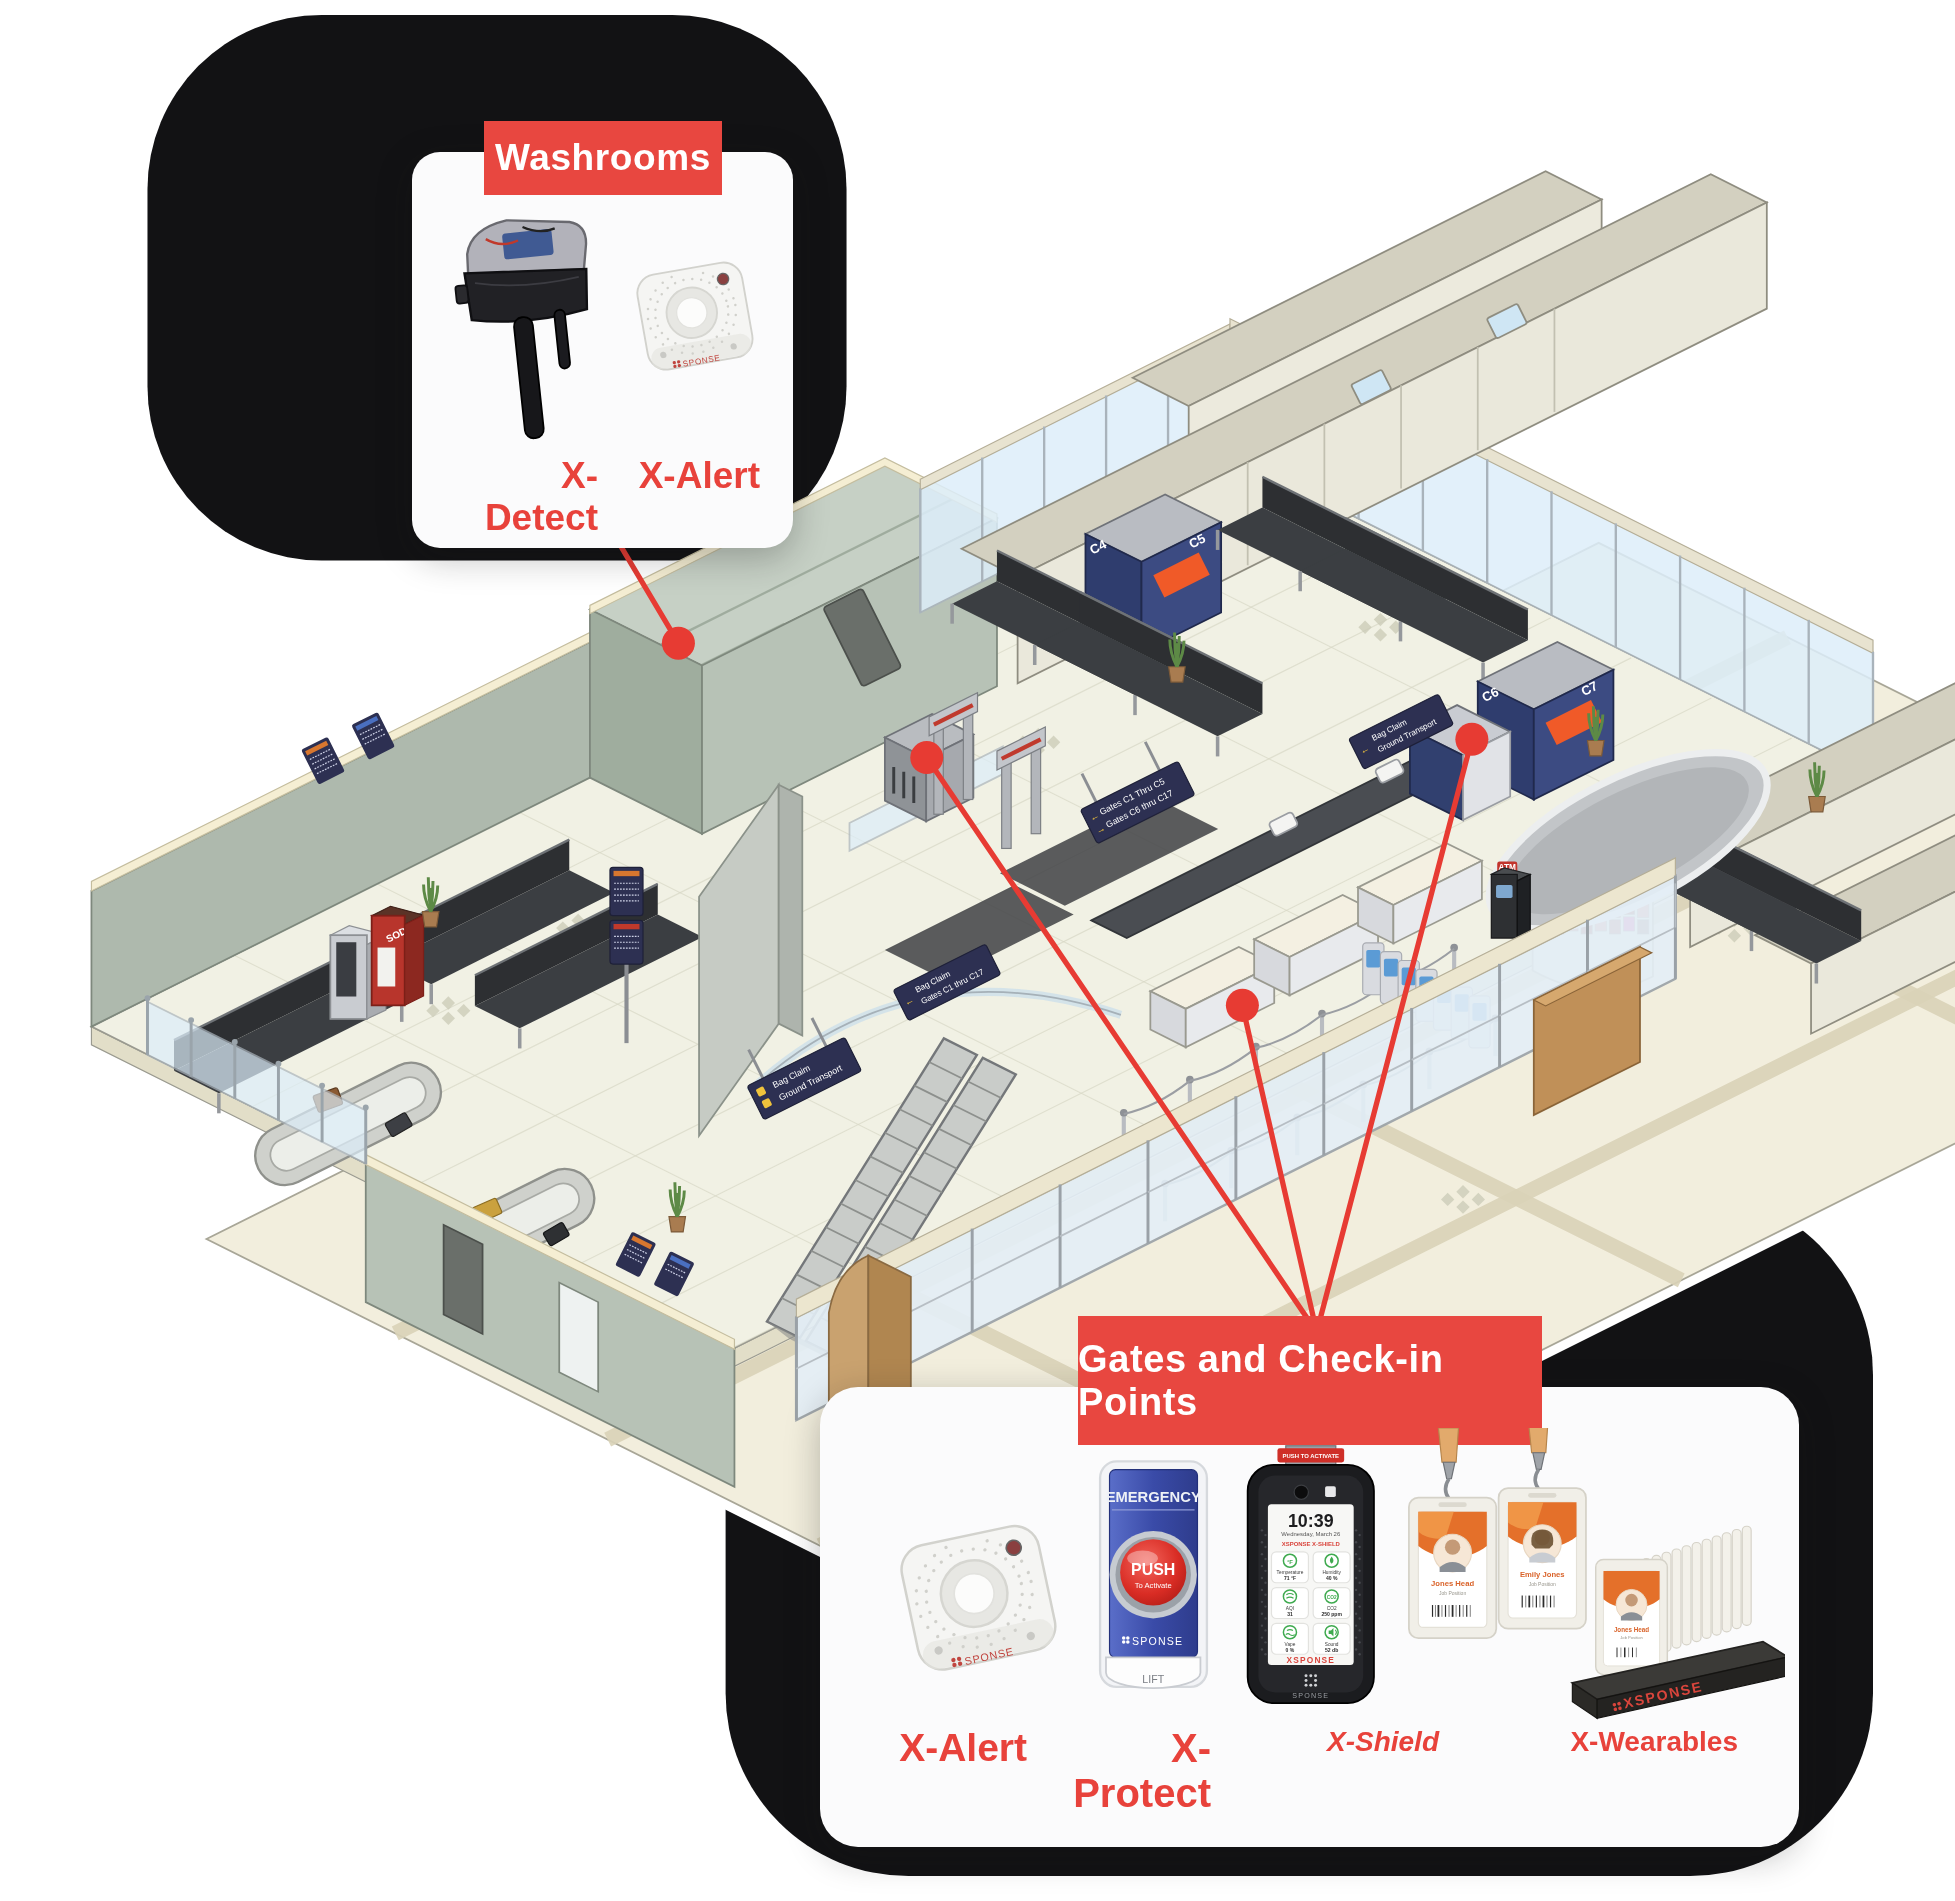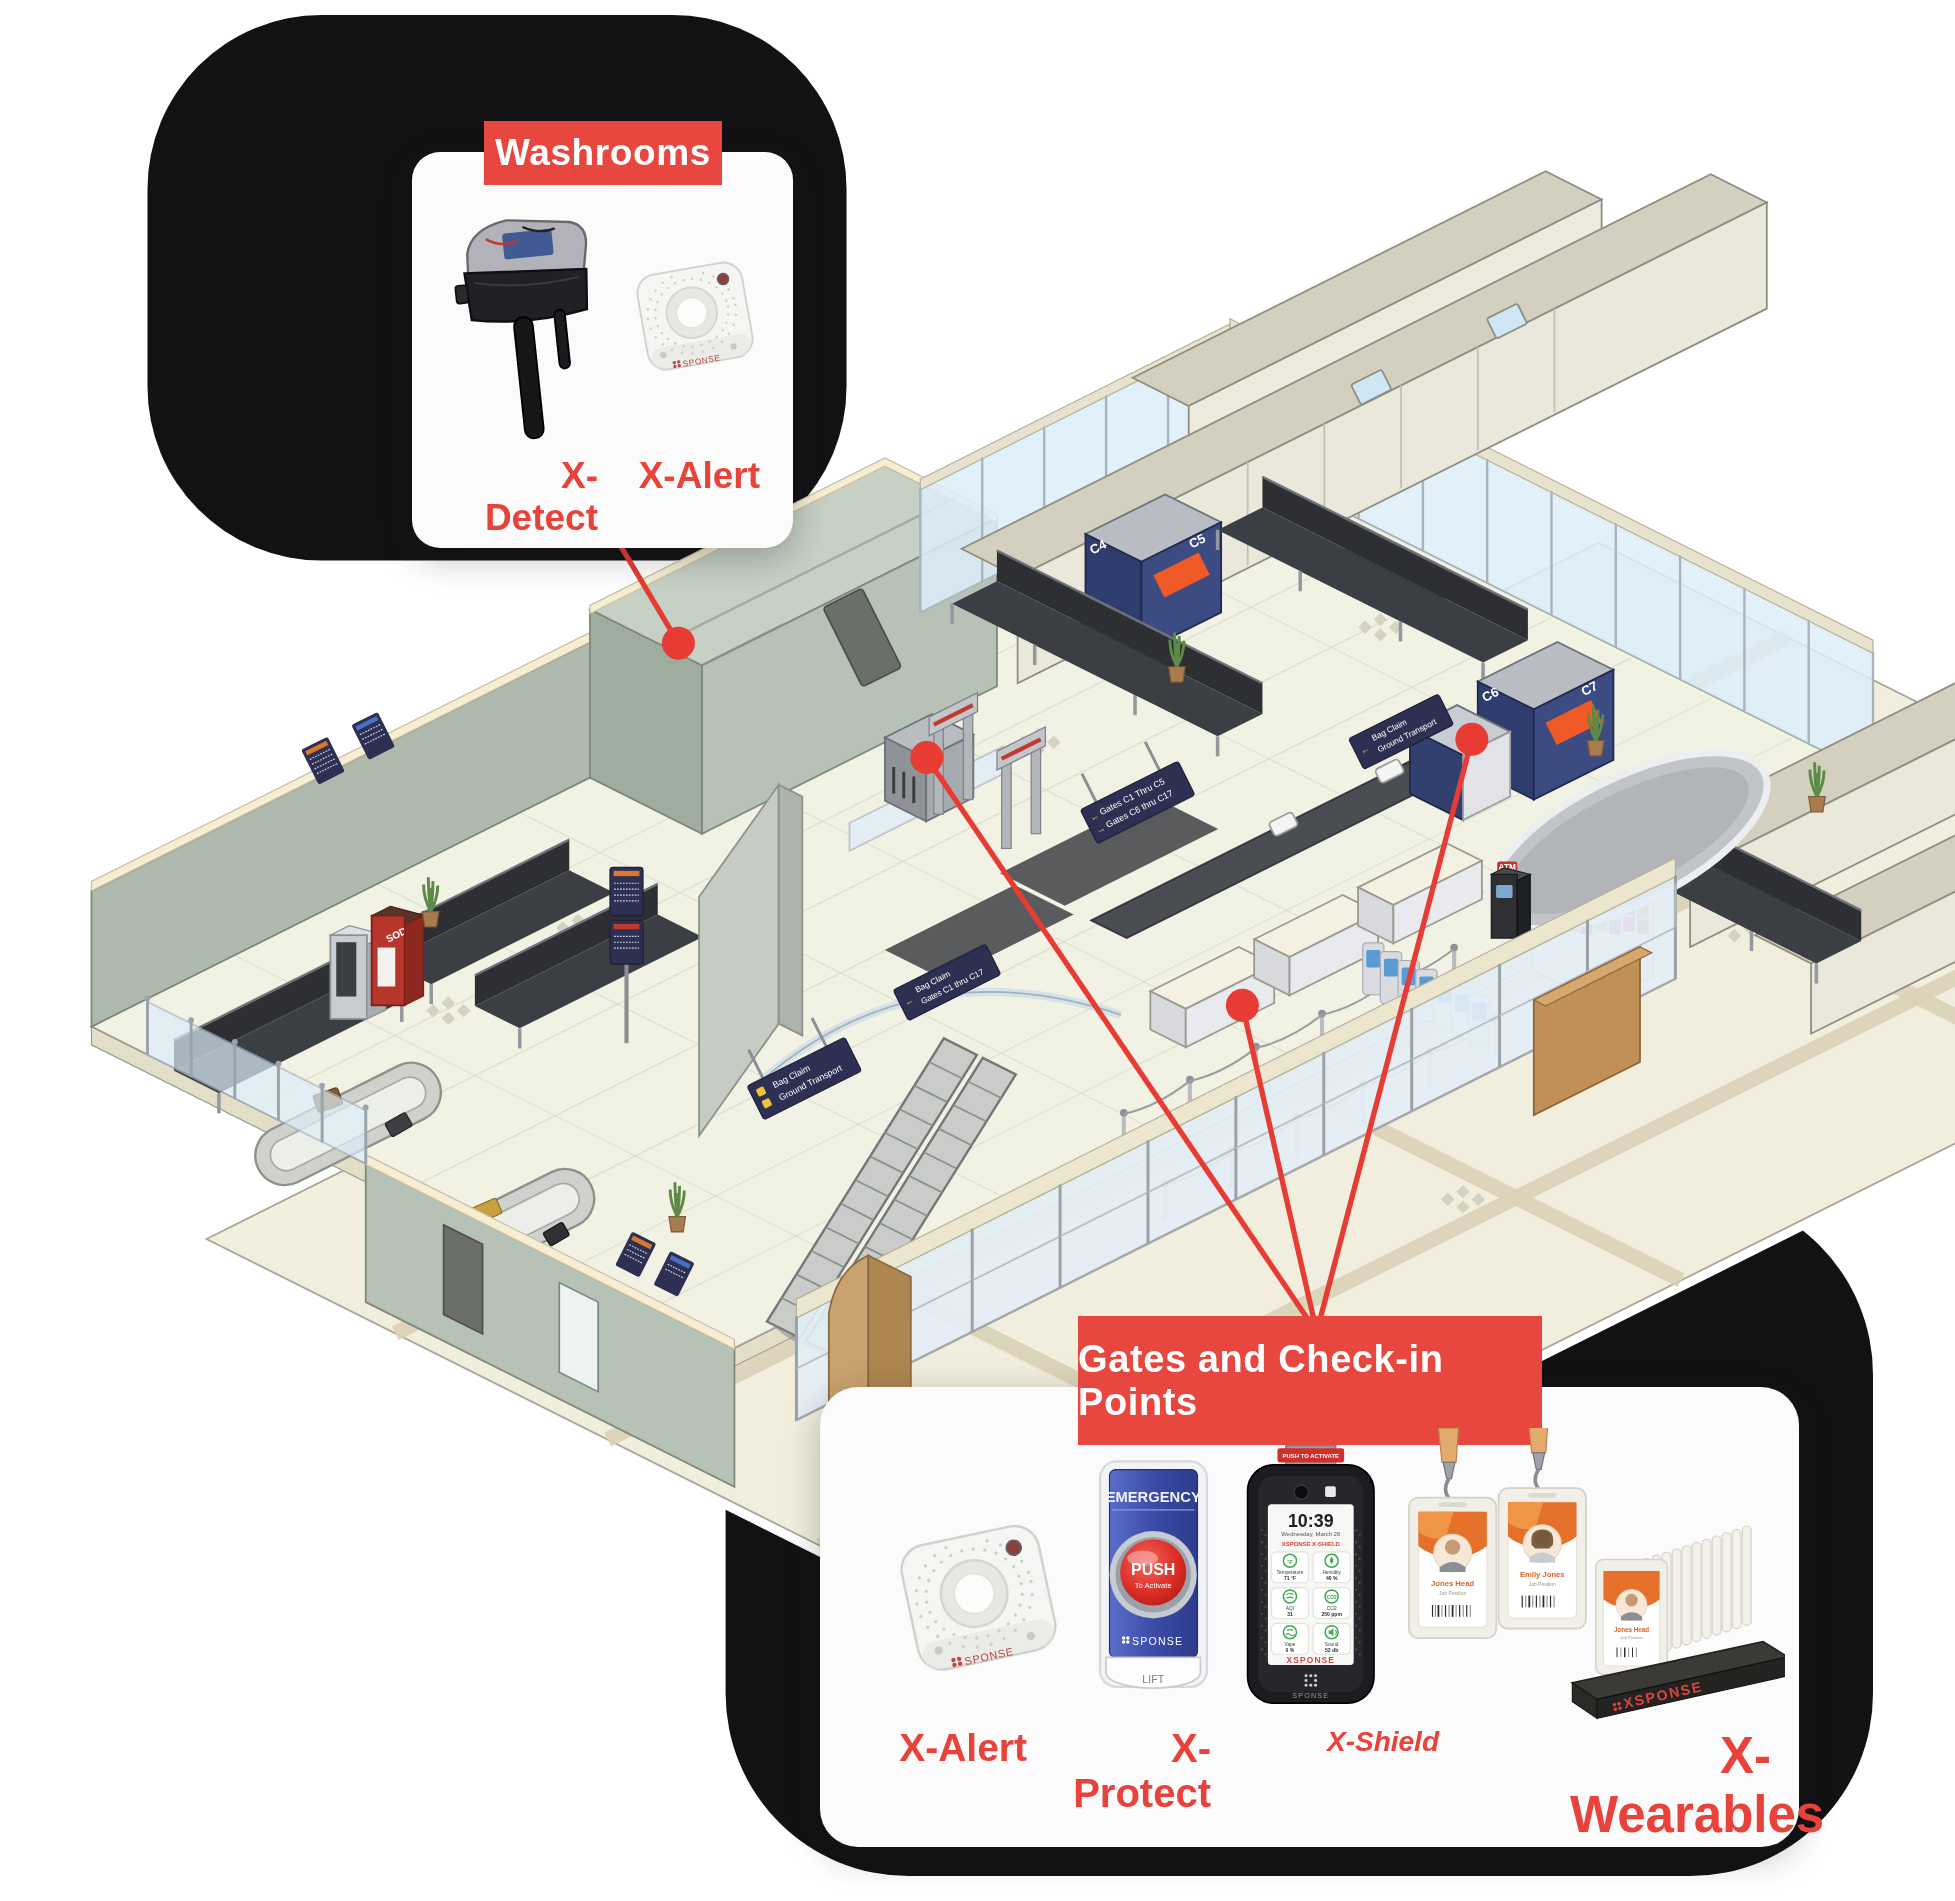--- a/index.html
+++ b/index.html
@@ -598,21 +598,21 @@
     <line x1="2106" y1="1704" x2="2232" y2="2258" stroke="#E73B33" stroke-width="9" stroke-linecap="round"></line>
     <line x1="2495" y1="1253" x2="2232" y2="2258" stroke="#E73B33" stroke-width="9" stroke-linecap="round"></line>
     <circle cx="1150" cy="1090" r="28" fill="#E73B33"></circle>
     <circle cx="1571" cy="1284" r="28" fill="#E73B33"></circle>
     <circle cx="2106" cy="1704" r="28" fill="#E73B33"></circle>
     <circle cx="2495" cy="1253" r="28" fill="#E73B33"></circle>
   </g>
 </svg>
 
 <div class="callout-card" style="left:412px;top:152px;width:381px;height:396px;"></div>
-<div class="callout-banner" style="left:484px;top:121px;width:238px;height:64px;font-size:37px;">
+<div class="callout-banner" style="left:484px;top:121px;width:238px;height:74px;font-size:37px;">
   <span>Washrooms</span>
 </div>
 
 <svg class="product-art" style="left:434px;top:189px;" width="183" height="266" viewBox="0 0 310 450">
   <g transform="rotate(-6 155 160)">
     <path d="M62,100 Q72,58 134,50 L240,64 Q268,72 264,104 L256,146 L60,134 Z" fill="#a9a9b2" opacity="0.88" stroke="#55555c" stroke-width="4"></path>
     <rect x="124" y="72" width="84" height="44" rx="6" fill="#2c4a8c" opacity="0.85"></rect>
     <path d="M96,78 Q120,96 150,86" fill="none" stroke="#c0392b" stroke-width="4"></path>
     <path d="M160,64 Q188,80 214,72" fill="none" stroke="#222" stroke-width="4"></path>
     <path d="M54,132 L260,146 L254,214 Q152,232 58,212 Z" fill="#212125" stroke="#0f0f12" stroke-width="4"></path>
@@ -1022,16 +1022,16 @@
       <circle cx="6" cy="0" r="3" fill="#d8453c"></circle>
           <circle cx="14" cy="0" r="3" fill="#d8453c"></circle>
       <text x="22" y="2" font-size="24" font-weight="bold" letter-spacing="3" fill="#d8453c">XSPONSE</text>
     </g>
   </g>
 </svg>
 
 <div class="product-label" style="left:850px;top:1726px;width:177px;font-size:39px;">X-Alert</div>
 <div class="product-label" style="left:1034px;top:1726px;width:177px;font-size:40px;">X-Protect</div>
 <div class="product-label" style="left:1262px;top:1726px;width:177px;font-size:28px;font-style:italic;">X-Shield</div>
-<div class="product-label" style="left:1570px;top:1726px;width:201px;font-size:51px;">X-Wearables</div>
+<div class="product-label" style="left:1537px;top:1726px;width:201px;font-size:28px;">X-Wearables</div>
 
 </div>
 
 
 </body></html>

